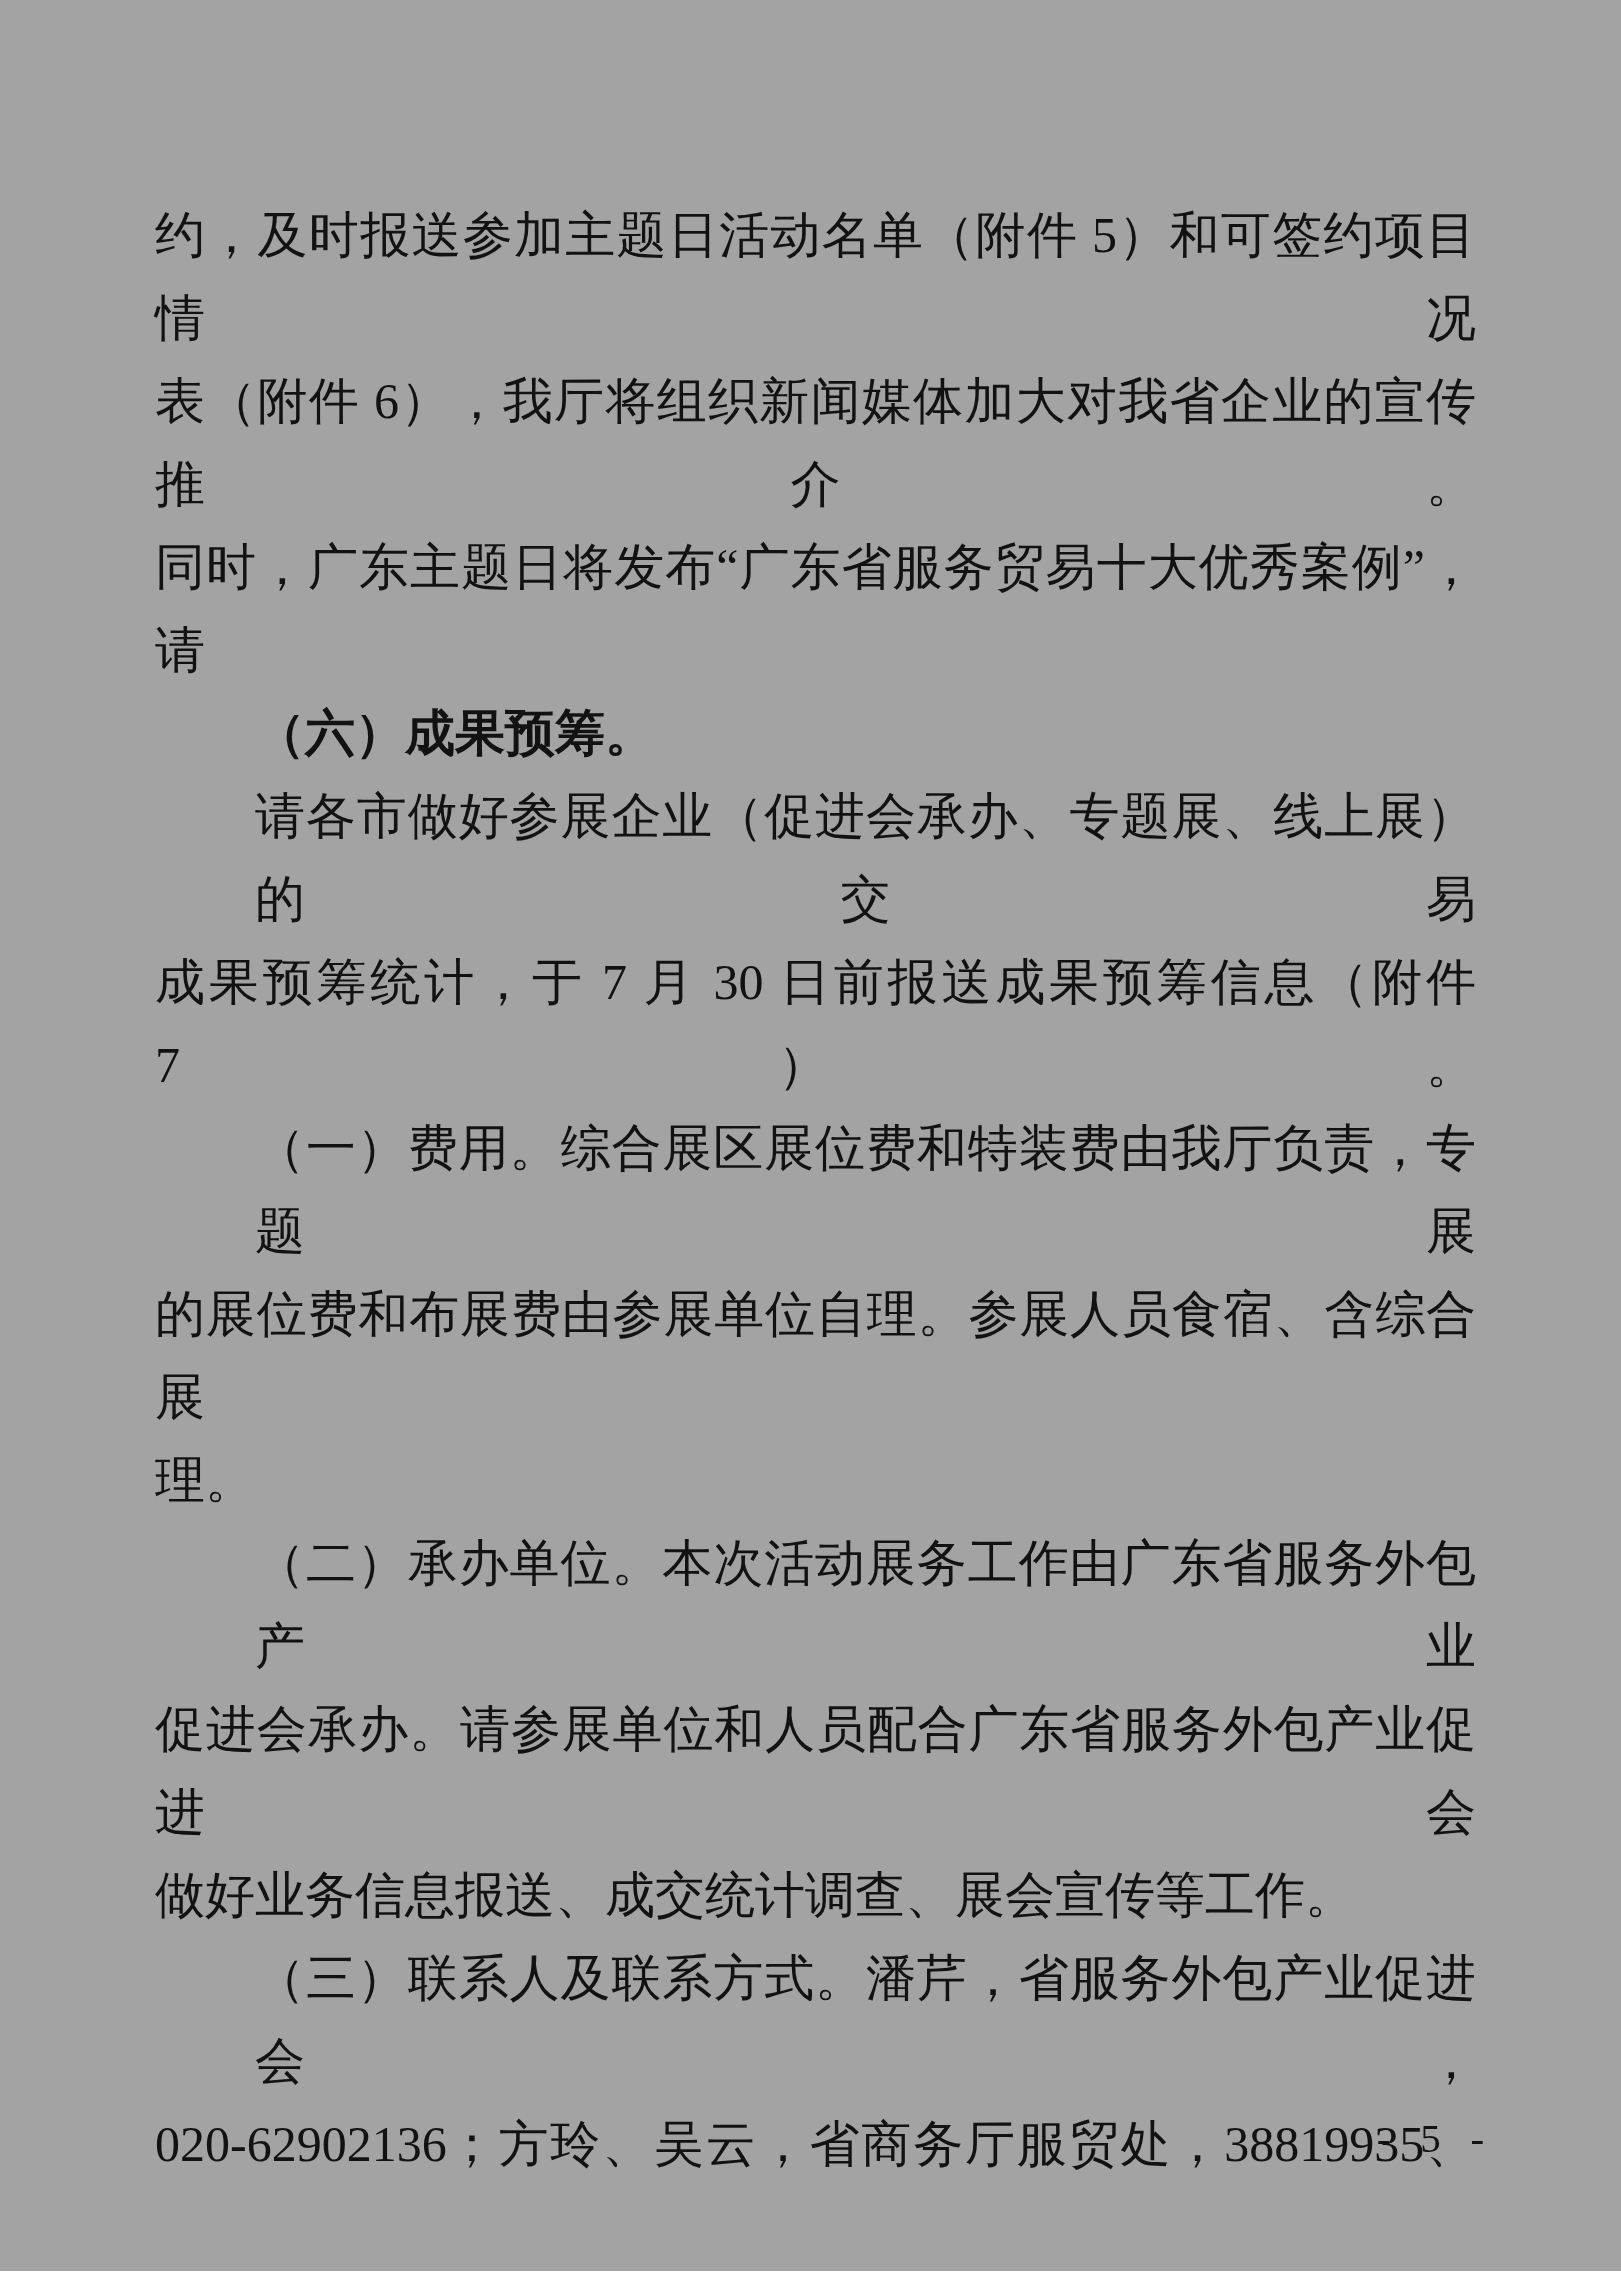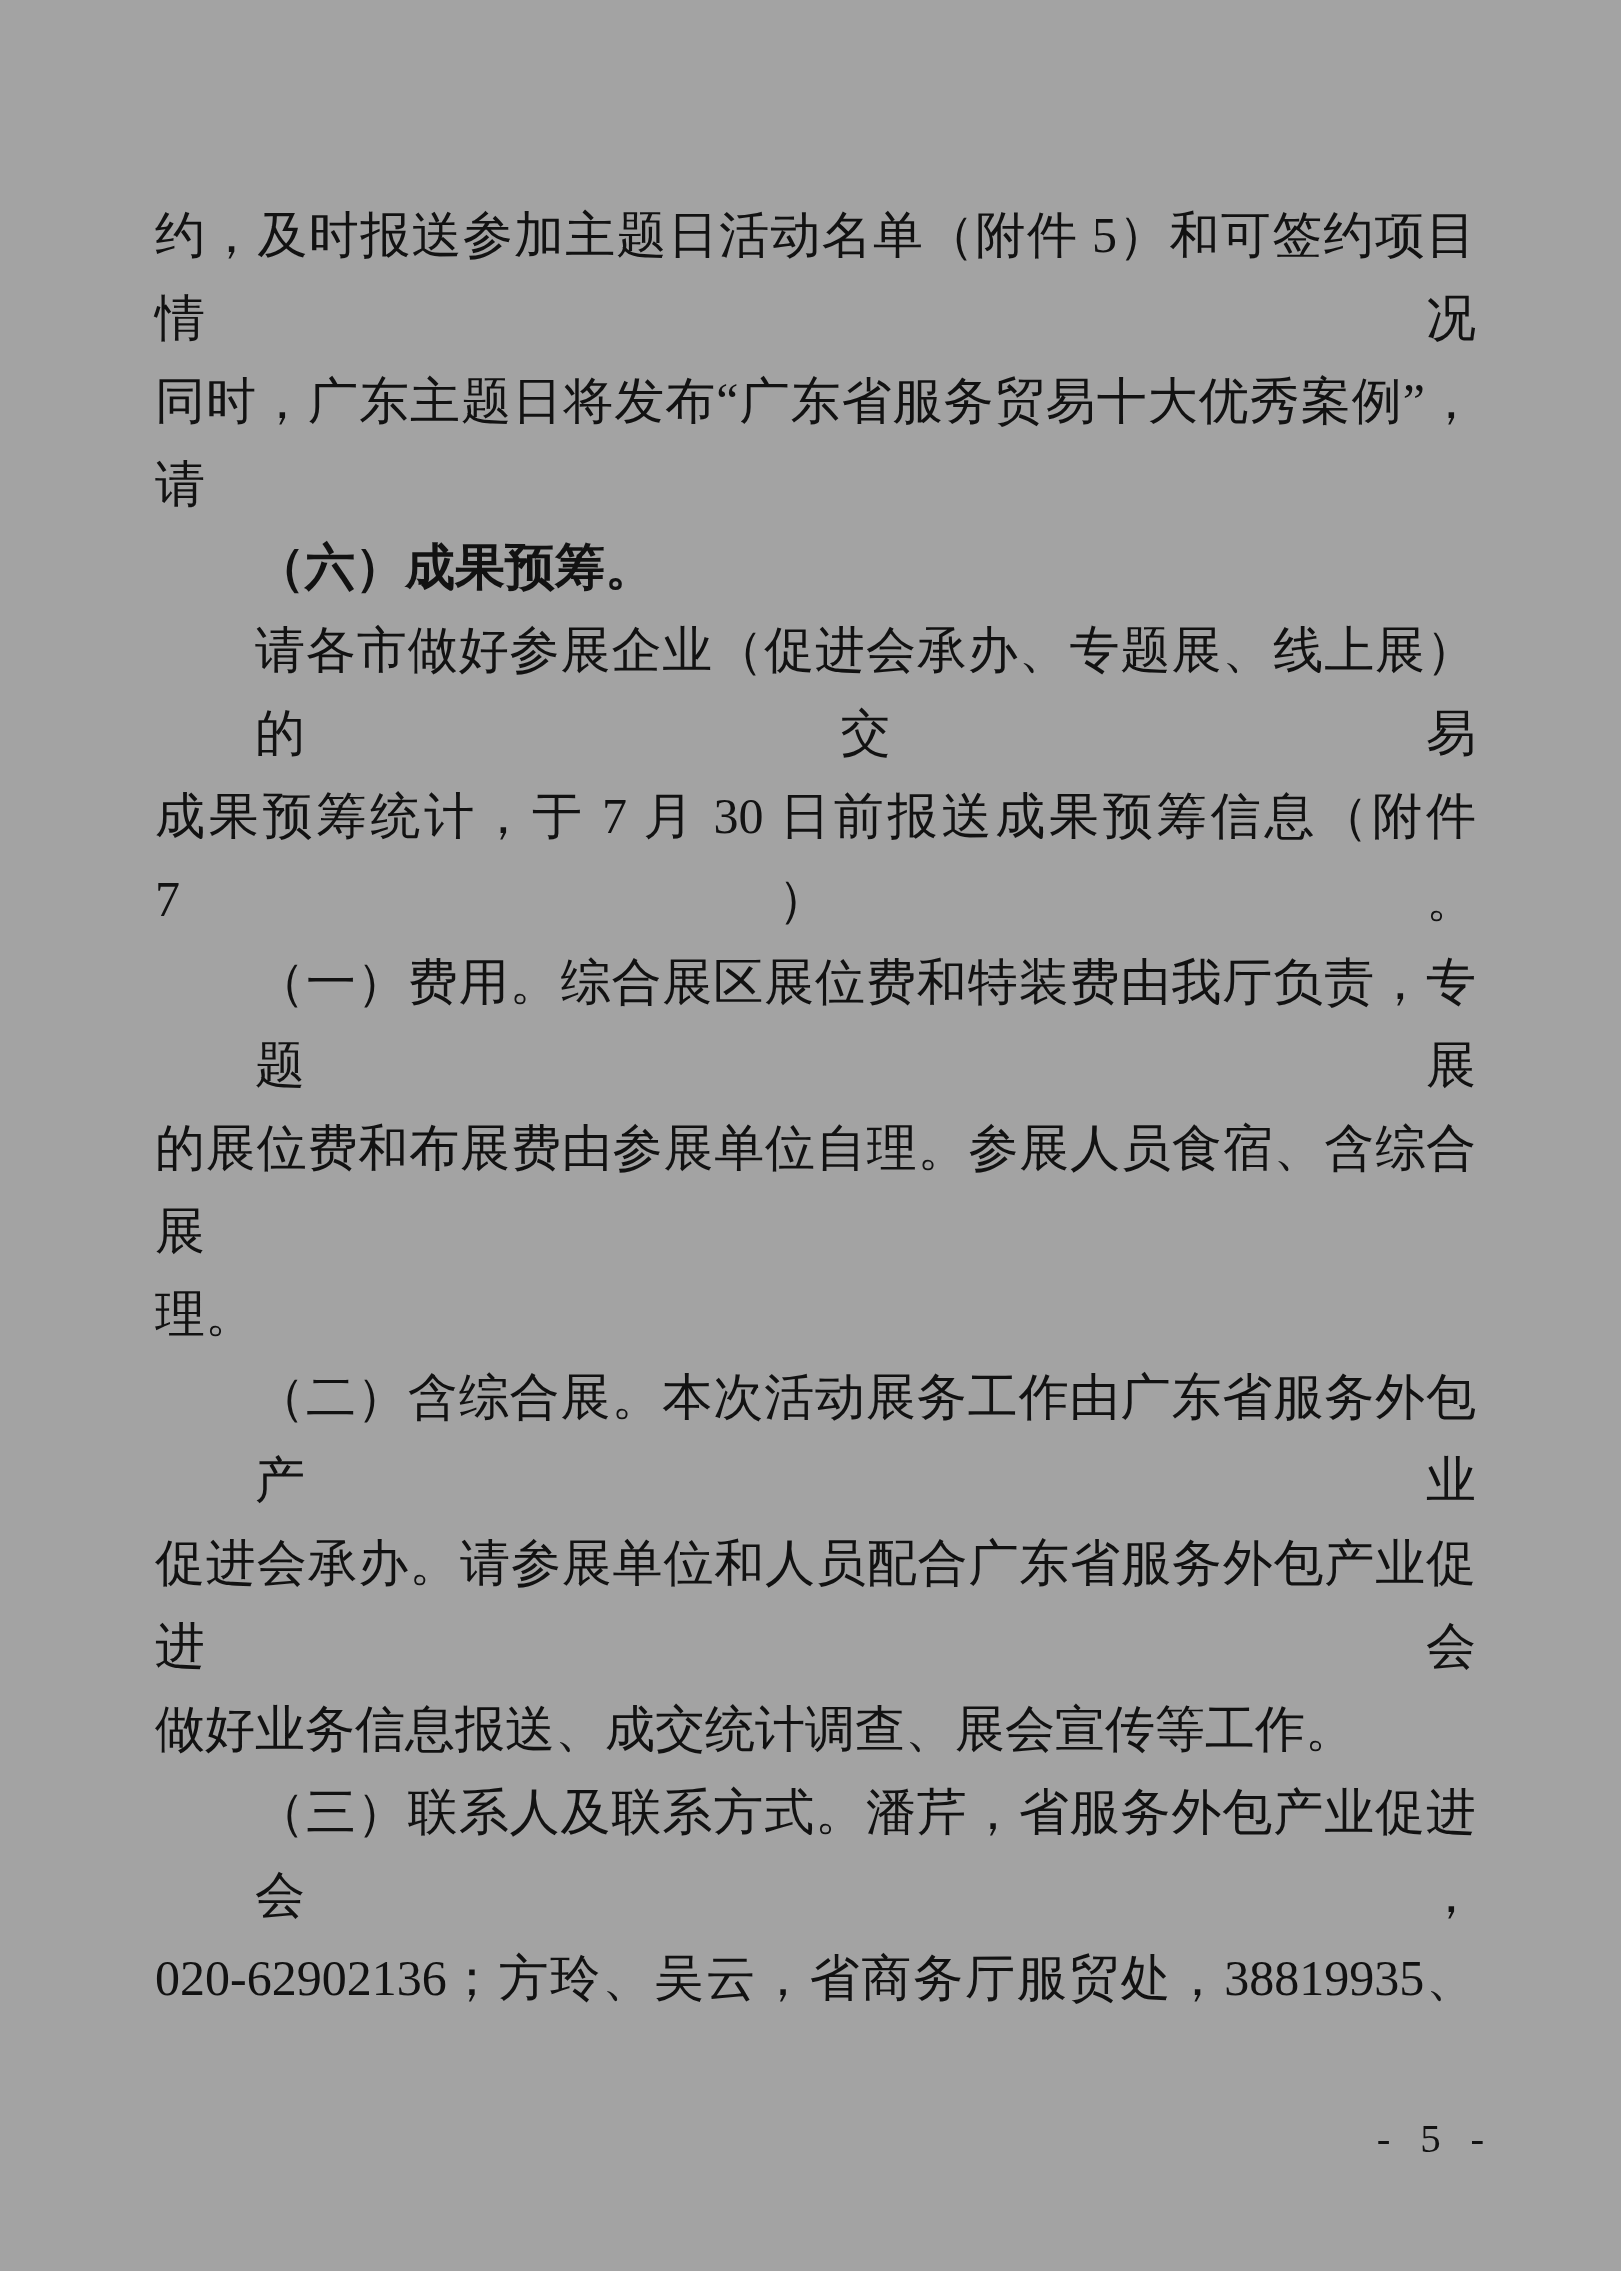--- a/index.html
+++ b/index.html
@@ -65,33 +65,34 @@
     color: #121212;
   }
 </style>
 </head>
 <body>
 
 <div class="page">
   <div class="content">
 
     <div class="line jl">约，及时报送参加主题日活动名单（附件 5）和可签约项目情况</div>
+    <div class="line jl">表（附件 6），我厅将组织新闻媒体加大对我省企业的宣传推介。</div>
     <div class="line jl">同时，广东主题日将发布“广东省服务贸易十大优秀案例”，请</div>
 
     <div class="line ind2 sub-heading">（六）成果预筹。</div>
 
     <div class="line ind2 jl">请各市做好参展企业（促进会承办、专题展、线上展）的交易</div>
     <div class="line jl">成果预筹统计，于 7 月 30 日前报送成果预筹信息（附件 7）。</div>
 
 
     <div class="line ind2 jl">（一）费用。综合展区展位费和特装费由我厅负责，专题展</div>
     <div class="line jl">的展位费和布展费由参展单位自理。参展人员食宿、含综合展</div>
     <div class="line">理。</div>
 
-    <div class="line ind2 jl">（二）含综合展。本次活动展务工作由广东省服务外包产业</div>
+    <div class="line ind2 jl">（二）承办单位。本次活动展务工作由广东省服务外包产业</div>
     <div class="line jl">促进会承办。请参展单位和人员配合广东省服务外包产业促进会</div>
     <div class="line">做好业务信息报送、成交统计调查、展会宣传等工作。</div>
 
     <div class="line ind2 jl">（三）联系人及联系方式。潘芹，省服务外包产业促进会，</div>
     <div class="line jl">020-62902136；方玲、吴云，省商务厅服贸处，38819935、</div>
 
   </div>
 
   <div class="page-number">- 5 -</div>
 </div>

